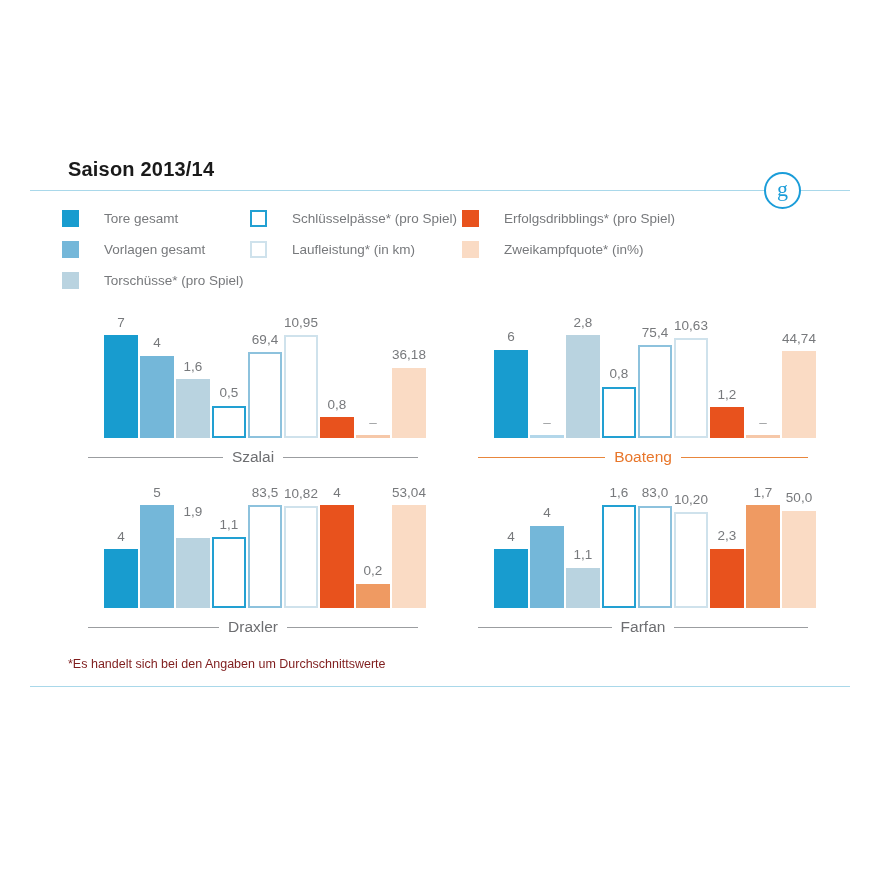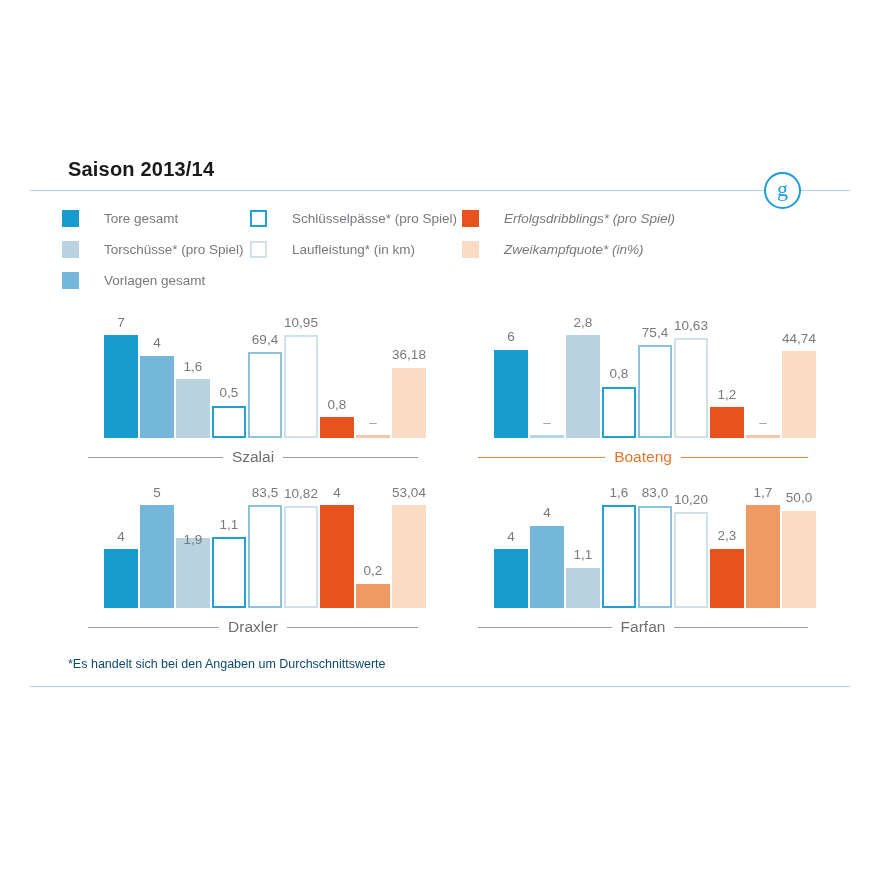--- a/index.html
+++ b/index.html
@@ -67,21 +67,21 @@
     left: 62px;
     top: 203px;
     width: 720px;
   }
   .legend-col {
     position: absolute;
     top: 0;
   }
   #legend-col-0 { left: 0px; }
   #legend-col-1 { left: 188px; text-align: center; }
-  #legend-col-2 { left: 400px; font-style: italic; }
+  #legend-col-2 { left: 400px; }
   .legend-item {
     display: flex;
     align-items: center;
     height: 31px;
   }
   .legend-swatch {
     width: 17px;
     height: 17px;
     box-sizing: border-box;
     flex: 0 0 auto;
@@ -164,46 +164,46 @@
   }
   .chart.highlight .name-line { background: #e8863c; }
   .chart.highlight .player-name { color: #e8762a; }
 
   
   #footnote {
     position: absolute;
     left: 68px;
     top: 657px;
     font-size: 12.5px;
-    color: #0c4a6e;
+    color: #7f1d1d;
   }
 </style>
 </head>
 <body>
 
 <div id="page">
 
   <div id="title">Saison 2013/14</div>
   <div class="hrule" id="rule-top"></div>
 
   <div id="logo">g</div>
 
   <div id="legend">
       <div class="legend-col" id="legend-col-0">
         <div class="legend-item">
           <span class="legend-swatch" style="background: rgb(24, 156, 207);"></span>
           <span class="legend-label">Tore gesamt</span>
         </div>
         <div class="legend-item">
+          <span class="legend-swatch" style="background: rgb(116, 183, 217);"></span>
+          <span class="legend-label">Vorlagen gesamt</span>
+        </div>
+        <div class="legend-item">
           <span class="legend-swatch" style="background: rgb(185, 211, 224);"></span>
           <span class="legend-label">Torschüsse* (pro Spiel)</span>
-        </div>
-        <div class="legend-item">
-          <span class="legend-swatch" style="background: rgb(116, 183, 217);"></span>
-          <span class="legend-label">Vorlagen gesamt</span>
         </div>
       </div>
       <div class="legend-col" id="legend-col-1">
         <div class="legend-item">
           <span class="legend-swatch" style="background: rgb(255, 255, 255); border: 2px solid rgb(34, 160, 210);"></span>
           <span class="legend-label">Schlüsselpässe* (pro Spiel)</span>
         </div>
         <div class="legend-item">
           <span class="legend-swatch" style="background: rgb(255, 255, 255); border: 2px solid rgb(207, 226, 236);"></span>
           <span class="legend-label">Laufleistung* (in km)</span>
@@ -316,21 +316,21 @@
         <div class="bar-slot" style="left: 16px;">
           <div class="bar" style="height: 58.8571px; background: rgb(24, 156, 207);"></div>
           <div class="bar-value" style="bottom: 64.8571px;">4</div>
         </div>
         <div class="bar-slot" style="left: 52px;">
           <div class="bar" style="height: 103px; background: rgb(116, 183, 217);"></div>
           <div class="bar-value" style="bottom: 109px;">5</div>
         </div>
         <div class="bar-slot" style="left: 88px;">
           <div class="bar" style="height: 69.8929px; background: rgb(185, 211, 224);"></div>
-          <div class="bar-value" style="bottom: 62px; margin-top: 20px;">1,9</div>
+          <div class="bar-value" style="bottom: 90px; margin-top: 20px;">1,9</div>
         </div>
         <div class="bar-slot" style="left: 124px;">
           <div class="bar outlined" style="height: 70.8125px; border: 2px solid rgb(34, 160, 210); background: rgb(255, 255, 255);"></div>
           <div class="bar-value" style="bottom: 76.8125px;">1,1</div>
         </div>
         <div class="bar-slot" style="left: 160px;">
           <div class="bar outlined" style="height: 103px; border: 2px solid rgb(141, 194, 221); background: rgb(255, 255, 255);"></div>
           <div class="bar-value" style="bottom: 109px;">83,5</div>
         </div>
         <div class="bar-slot" style="left: 196px;">

